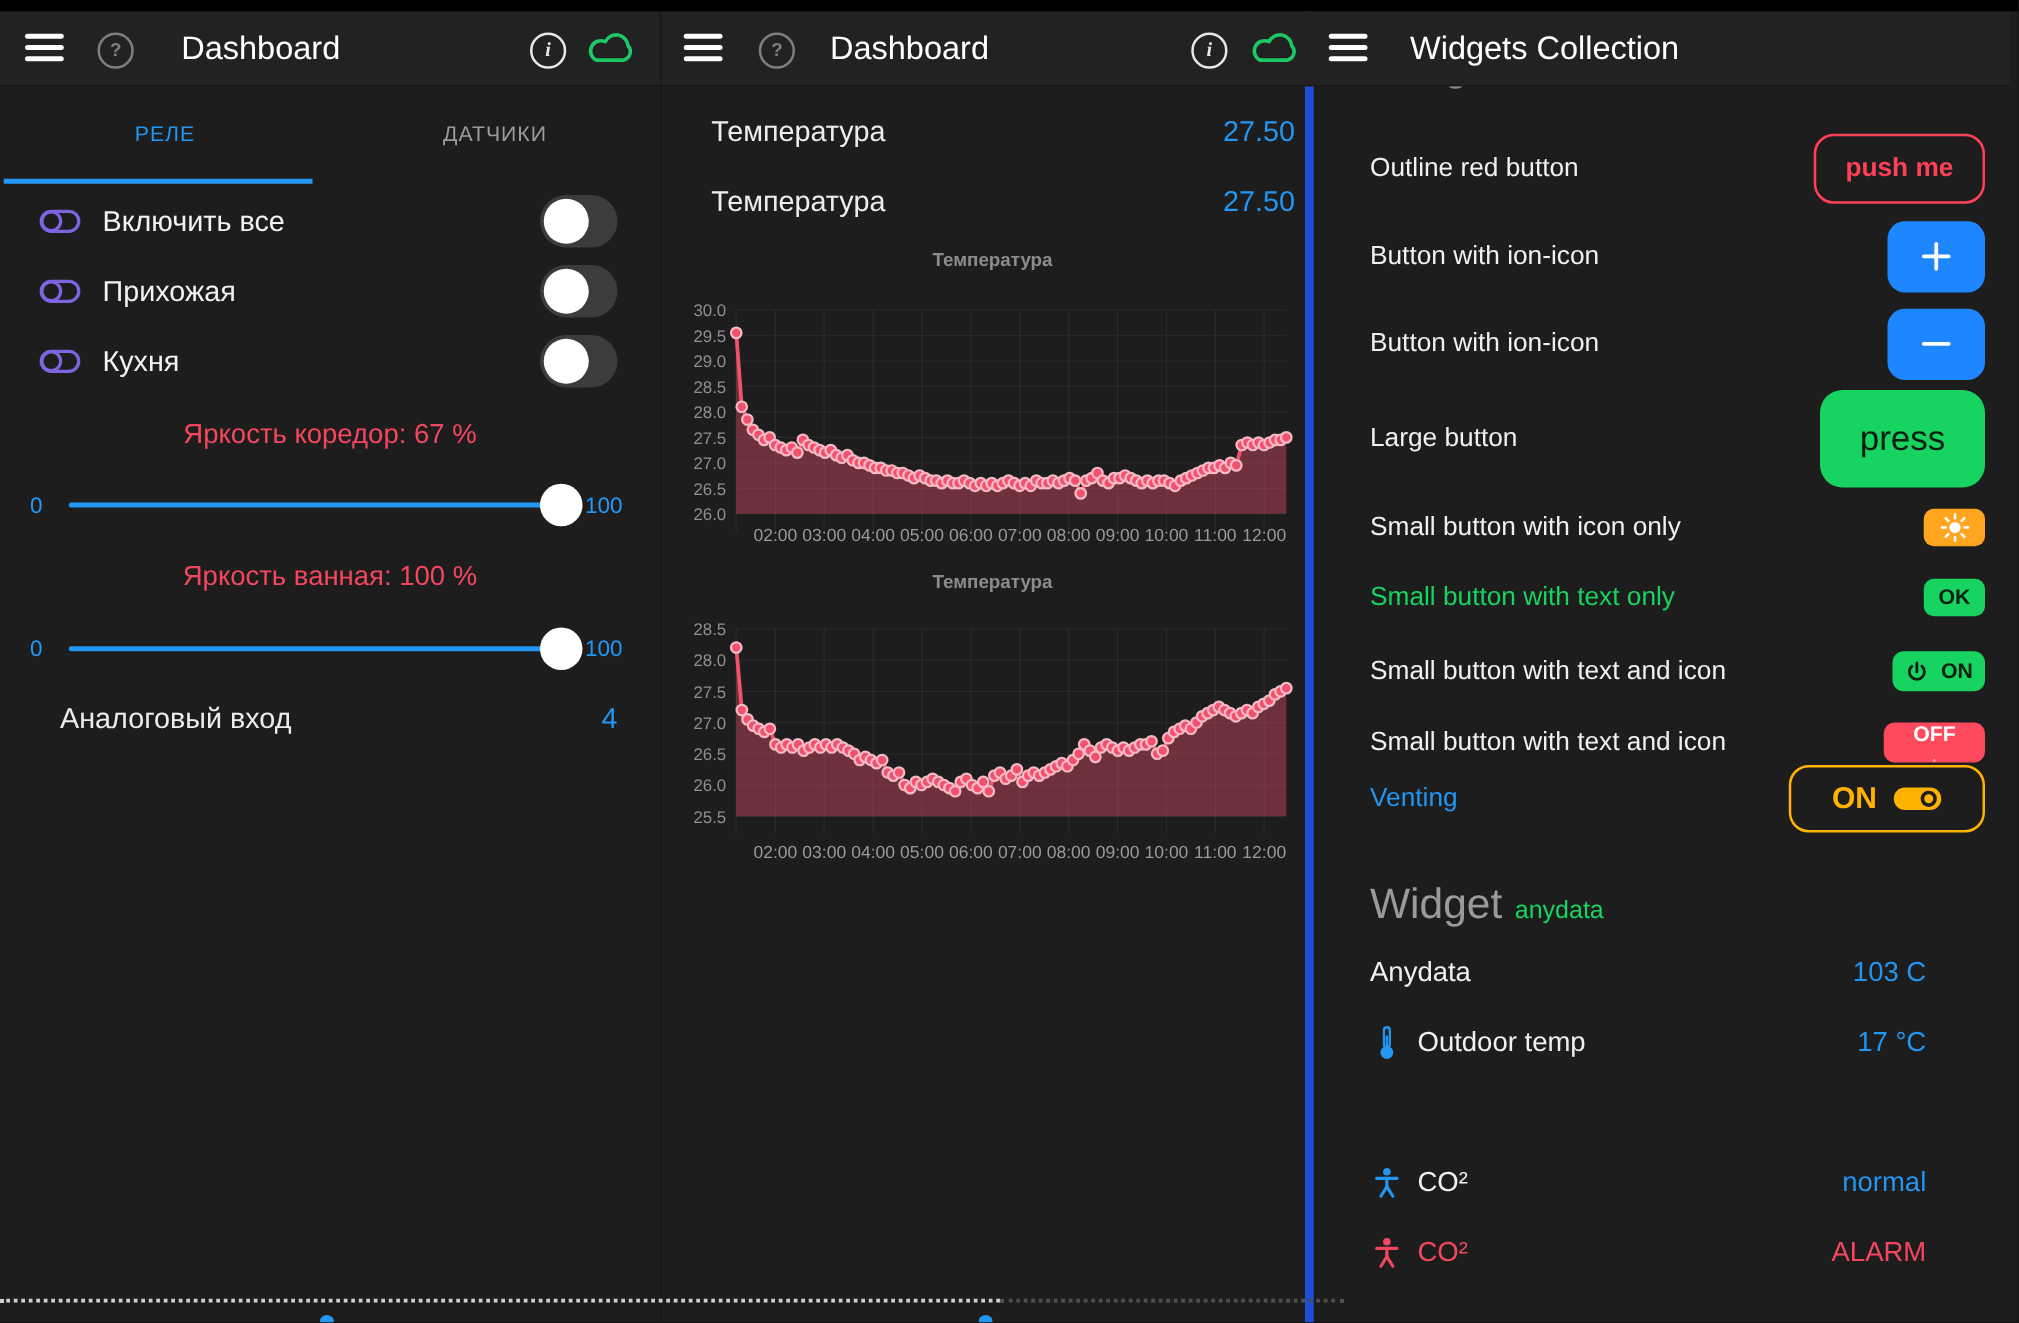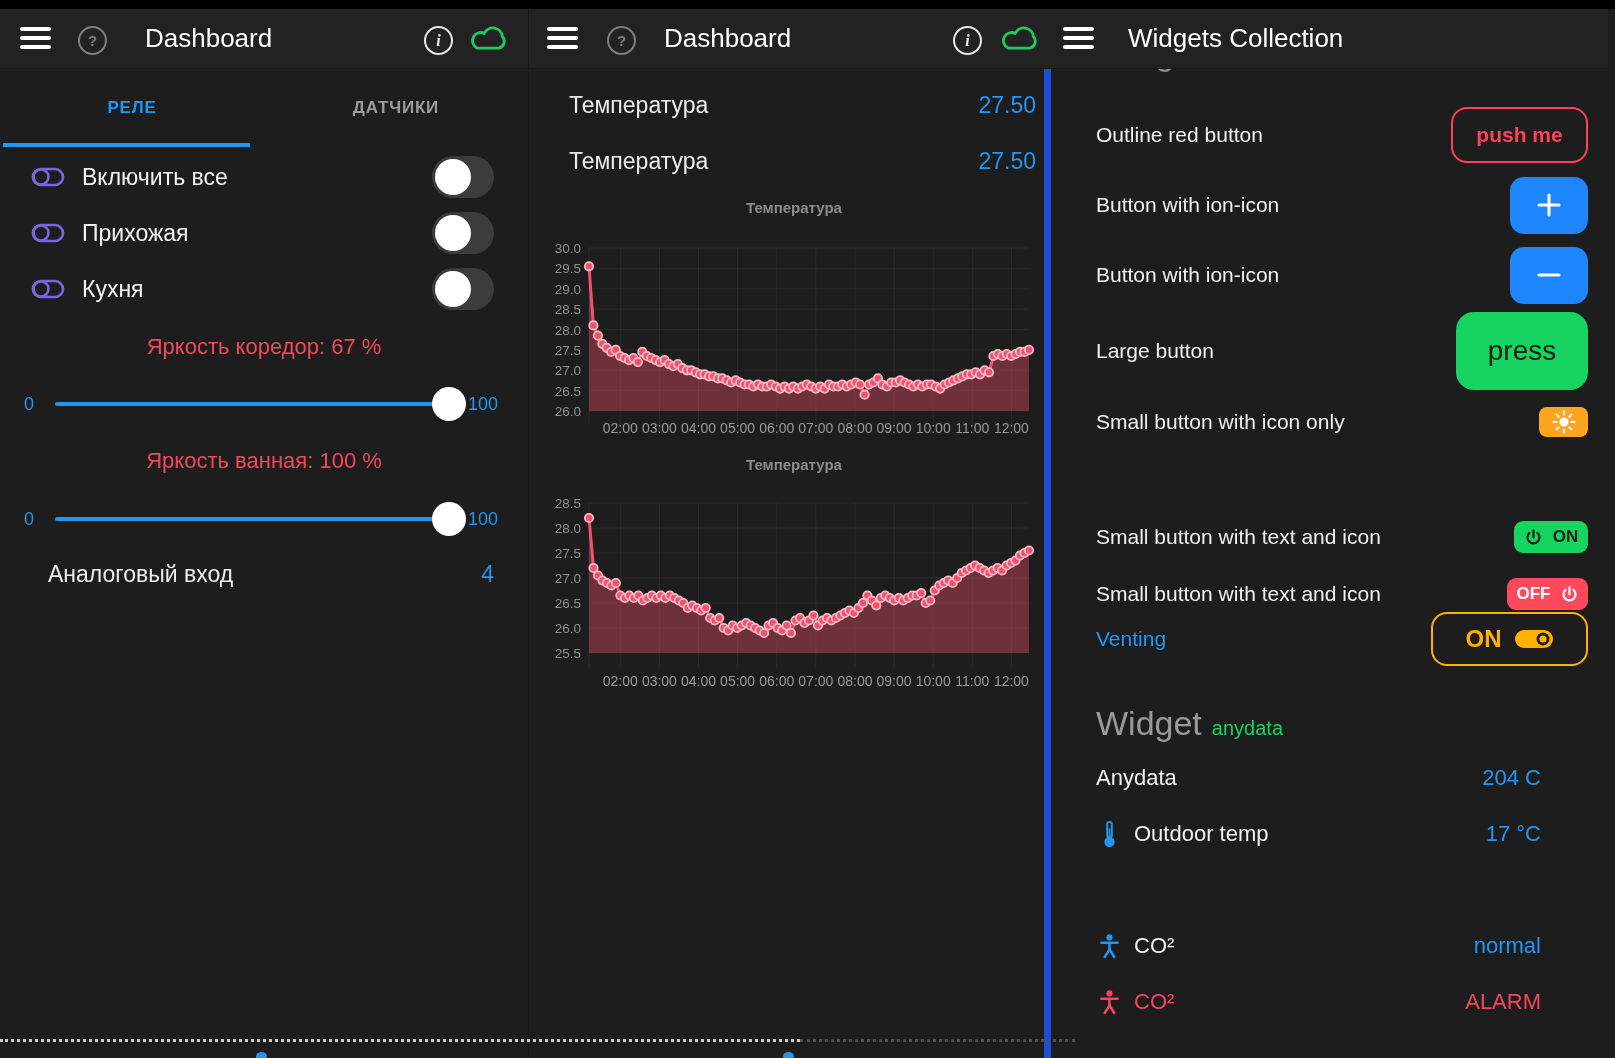--- a/index.html
+++ b/index.html
@@ -17,21 +17,21 @@
   .hdr .burger i{display:block;height:4px;background:#fff;border-radius:2px;}
   .hdr .title{position:absolute;top:14px;font-size:26px;font-weight:normal;color:#fff;white-space:nowrap;}
   .circ{position:absolute;top:17px;width:25px;height:25px;border-radius:50%;display:flex;align-items:center;justify-content:center;font-size:15px;}
   .help{border:2px solid #7f7f7f;color:#7f7f7f;font-weight:bold;}
   .info{border:2px solid #e8e8e8;color:#e8e8e8;font-family:"Liberation Serif",serif;font-style:italic;font-weight:bold;font-size:16px;}
   .cloud{position:absolute;top:13px;}
   .row{position:absolute;left:0;width:100%;display:flex;align-items:center;box-sizing:border-box;}
   
   .tabs{position:absolute;top:68px;left:0;width:100%;height:79px;display:flex;}
   .tab{flex:1;position:relative;display:flex;align-items:center;justify-content:center;
-       font-size:17px;font-weight:bold;letter-spacing:.8px;color:#9b9b9b;cursor:pointer;}
+       font-size:17px;font-weight:normal;letter-spacing:.8px;color:#9b9b9b;cursor:pointer;}
   .tab.active{color:#2196f3;}
   .tab.active::after{content:"";position:absolute;left:3px;right:14px;bottom:0;height:4px;background:#2196f3;}
   .sw-row{padding-left:31px;padding-right:34px;height:56px;}
   .sw-row .lbl{font-size:23px;color:#f2f2f2;margin-left:17px;}
   .switch{margin-left:auto;width:62px;height:42px;border-radius:21px;background:#3c3c3c;position:relative;cursor:pointer;}
   .switch .knob{position:absolute;left:3px;top:3px;width:36px;height:36px;border-radius:50%;background:#fff;}
   .slider-label{justify-content:center;font-size:22px;color:#f4475f;height:34px;}
   .slider{height:36px;padding:0 0;}
   .slider .min{position:absolute;left:24px;color:#2196f3;font-size:18px;}
   .slider .max{position:absolute;left:468px;color:#2196f3;font-size:18px;}
@@ -50,21 +50,21 @@
   .r-row{padding-left:45px;padding-right:20px;height:56px;font-size:21px;color:#f0f0f0;}
   .r-row .btn{margin-left:auto;display:flex;align-items:center;justify-content:center;cursor:pointer;box-sizing:border-box;}
   .lbl-green{color:#17d35f;}
   .lbl-blue{color:#2196f3;}
   .btn-outline-red{width:137px;height:56px;border:2px solid #ff4158;border-radius:16px;color:#ff4158;font-size:21px;font-weight:600;background:transparent;}
   .btn-blue{width:78px;height:57px;border-radius:14px;background:#1e87ff;}
   .btn-green-lg{width:132px;height:78px;border-radius:18px;background:#17d35f;color:#0a1f12;font-size:28px;font-weight:500;}
   .btn-orange-sm{width:49px;height:30px;border-radius:8px;background:#ffa51f;}
   .btn-green-sm{width:49px;height:30px;border-radius:8px;background:#17d35f;color:#0a1f12;font-size:17px;font-weight:bold;}
   .btn-green-md{width:74px;height:32px;border-radius:9px;background:#17d35f;color:#0a1f12;font-size:17px;font-weight:bold;gap:10px;}
-  .btn-red-md{width:81px;height:32px;border-radius:9px;background:#ff4a5e;color:#fff;font-size:17px;font-weight:bold;gap:9px;}
+  .btn-red-md{width:81px;height:32px;border-radius:9px;background:#ff4a5e;color:#fff;font-size:17px;font-weight:bold;gap:9px;flex-direction:column;}
   .btn-amber-outline{width:157px;height:54px;border:2px solid #ffb300;border-radius:16px;background:transparent;color:#ffb300;font-size:24px;font-weight:bold;gap:12px;}
   .sect-h{padding-left:45px;height:56px;align-items:baseline;display:flex;}
   .sect-h .big{font-size:34px;color:#9a9a9a;line-height:56px;}
   .sect-h .accent{font-size:20px;color:#17d35f;margin-left:10px;}
   .d-row{padding-left:45px;padding-right:67px;height:56px;font-size:22px;color:#f0f0f0;}
   .d-row .icon{width:26px;display:flex;justify-content:center;}
   .d-row .lbl-i{margin-left:12px;}
   .d-row .val{margin-left:auto;color:#2196f3;}
   .d-row .val.alarm{color:#f4475f;}
   .d-row.alarm-row .lbl-i{color:#f4475f;}
@@ -519,20 +519,24 @@
               <path d="M19.5 12 H22.5"></path>
             <path d="M4.6 4.6 L6.7 6.7"></path>
               <path d="M17.3 17.3 L19.4 19.4"></path>
               <path d="M4.6 19.4 L6.7 17.3"></path>
               <path d="M17.3 6.7 L19.4 4.6"></path>
           </g>
         </svg>
       </div>
     </div>
 
+    <div class="row r-row" style="top:450px">
+      <span class="lbl-green">Small button with text only</span>
+      <div class="btn btn-green-sm">OK</div>
+    </div>
 
     <div class="row r-row" style="top:509px">
       <span>Small button with text and icon</span>
       <div class="btn btn-green-md">
         <svg width="19" height="19" viewBox="0 0 24 24">
           <path d="M12 3 V12" stroke="#0a1f12" stroke-width="2.8" stroke-linecap="round"></path>
           <path d="M7 6.2 a7.6 7.6 0 1 0 10 0" fill="none" stroke="#0a1f12" stroke-width="2.8" stroke-linecap="round"></path>
         </svg>
         <span>ON</span>
       </div>
@@ -561,21 +565,21 @@
       </div>
     </div>
 
     <div class="sect-h" style="position:absolute;top:695px;width:100%">
       <span class="big">Widget</span>
       <span class="accent">anydata</span>
     </div>
 
     <div class="row d-row" style="top:750px">
       <span>Anydata</span>
-      <span class="val">204 C</span>
+      <span class="val">103 C</span>
     </div>
 
     <div class="row d-row" style="top:806px">
       <span class="icon">
         <svg width="15" height="30" viewBox="0 0 16 30">
           <rect x="5.5" y="2" width="5" height="17" rx="2.5" fill="none" stroke="#2196f3" stroke-width="2"></rect>
           <circle cx="8" cy="23.5" r="5.5" fill="#2196f3"></circle>
           <path d="M8 9 V20" stroke="#2196f3" stroke-width="2"></path>
         </svg>
       </span>

